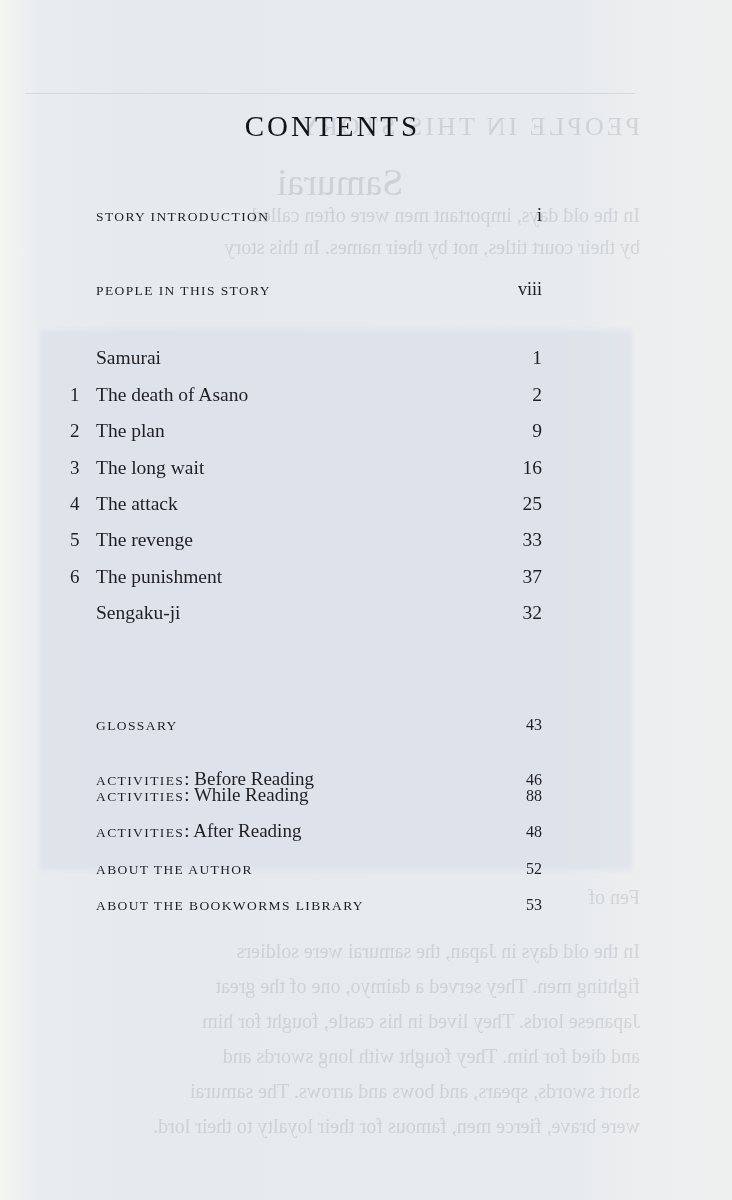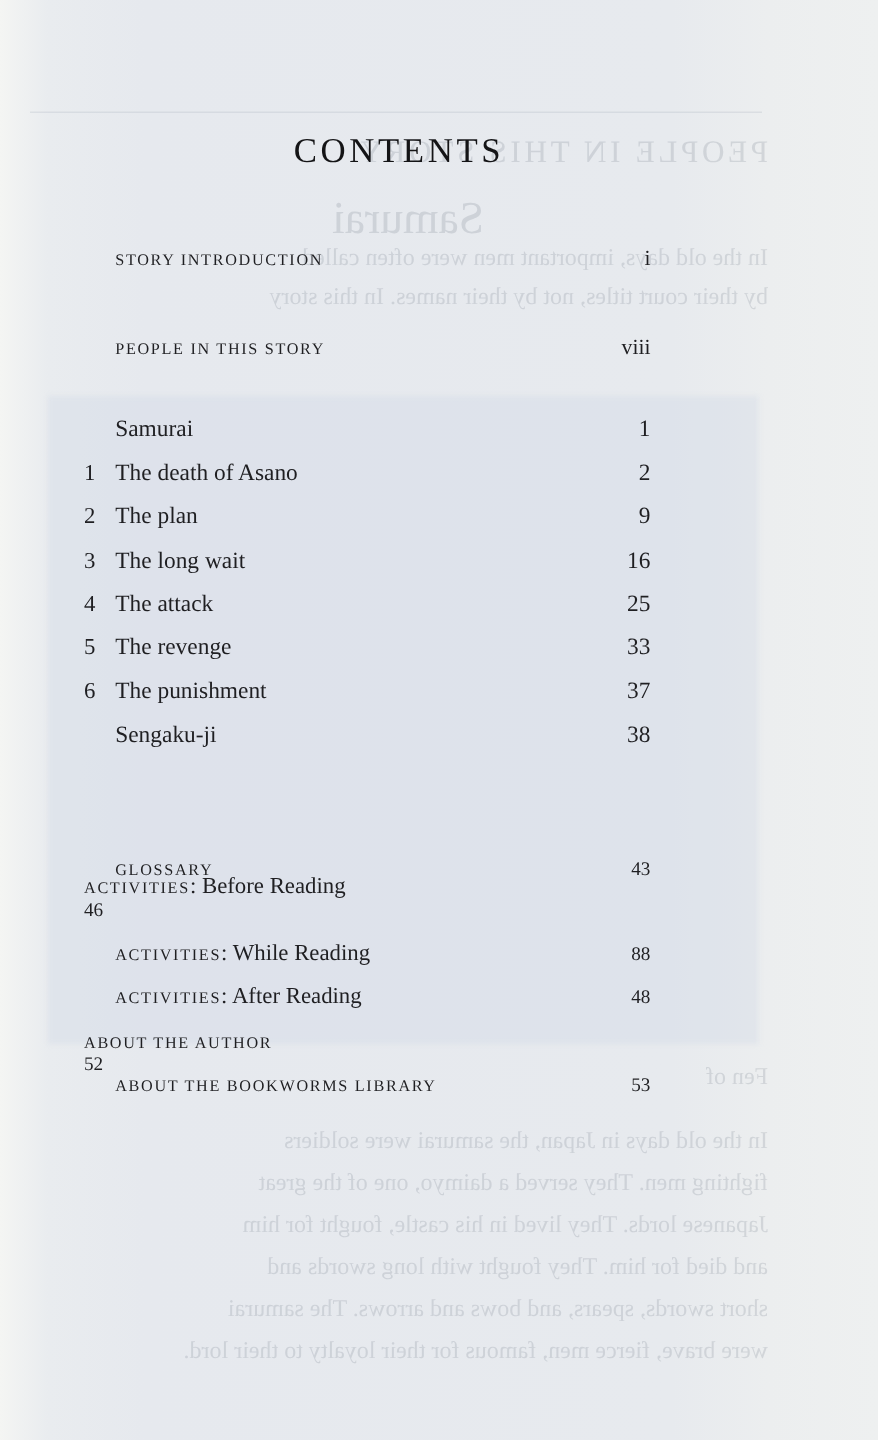--- a/index.html
+++ b/index.html
@@ -162,52 +162,52 @@
     <span class="page-no">33</span>
   </div>
   <div class="row chapter" style="top:566px;">
     <span class="num">6</span>
     <span class="label">The punishment</span>
     <span class="page-no">37</span>
   </div>
   <div class="row chapter" style="top:602px;">
     <span class="num"></span>
     <span class="label">Sengaku-ji</span>
-    <span class="page-no">38</span>
+    <span class="page-no">32</span>
   </div>
 
   <div class="row back" style="top:713px;">
     <span class="num"></span>
     <span class="label">
       <span class="mixed-small">GLOSSARY</span><span class="mixed-large"></span>
     </span>
     <span class="page-no">43</span>
   </div>
-  <div class="row back" style="top:728px;flex-direction:column;">
+  <div class="row back" style="top:768px;">
     <span class="num"></span>
     <span class="label">
       <span class="mixed-small">ACTIVITIES</span><span class="mixed-large">: Before Reading</span>
     </span>
     <span class="page-no">46</span>
   </div>
   <div class="row back" style="top:784px;">
     <span class="num"></span>
     <span class="label">
       <span class="mixed-small">ACTIVITIES</span><span class="mixed-large">: While Reading</span>
     </span>
     <span class="page-no">88</span>
   </div>
   <div class="row back" style="top:820px;">
     <span class="num"></span>
     <span class="label">
       <span class="mixed-small">ACTIVITIES</span><span class="mixed-large">: After Reading</span>
     </span>
     <span class="page-no">48</span>
   </div>
-  <div class="row back" style="top:857px;flex-direction:column;">
+  <div class="row back" style="top:857px;">
     <span class="num"></span>
     <span class="label">
       <span class="mixed-small">ABOUT THE AUTHOR</span><span class="mixed-large"></span>
     </span>
     <span class="page-no">52</span>
   </div>
   <div class="row back" style="top:893px;">
     <span class="num"></span>
     <span class="label">
       <span class="mixed-small">ABOUT THE BOOKWORMS LIBRARY</span><span class="mixed-large"></span>

